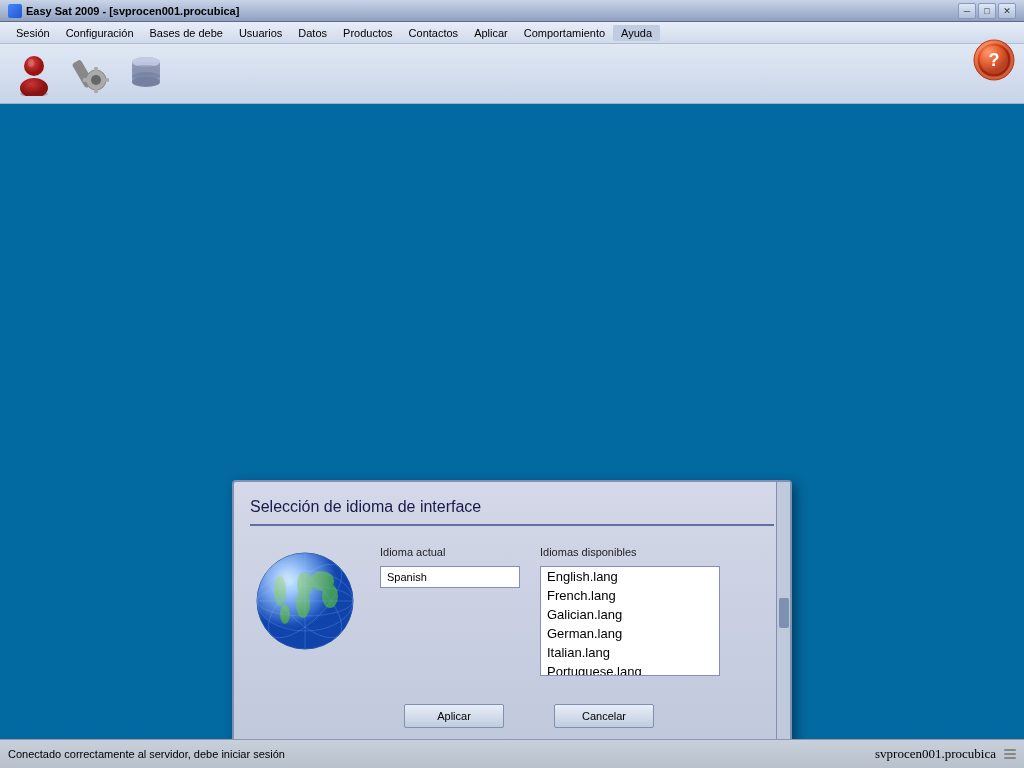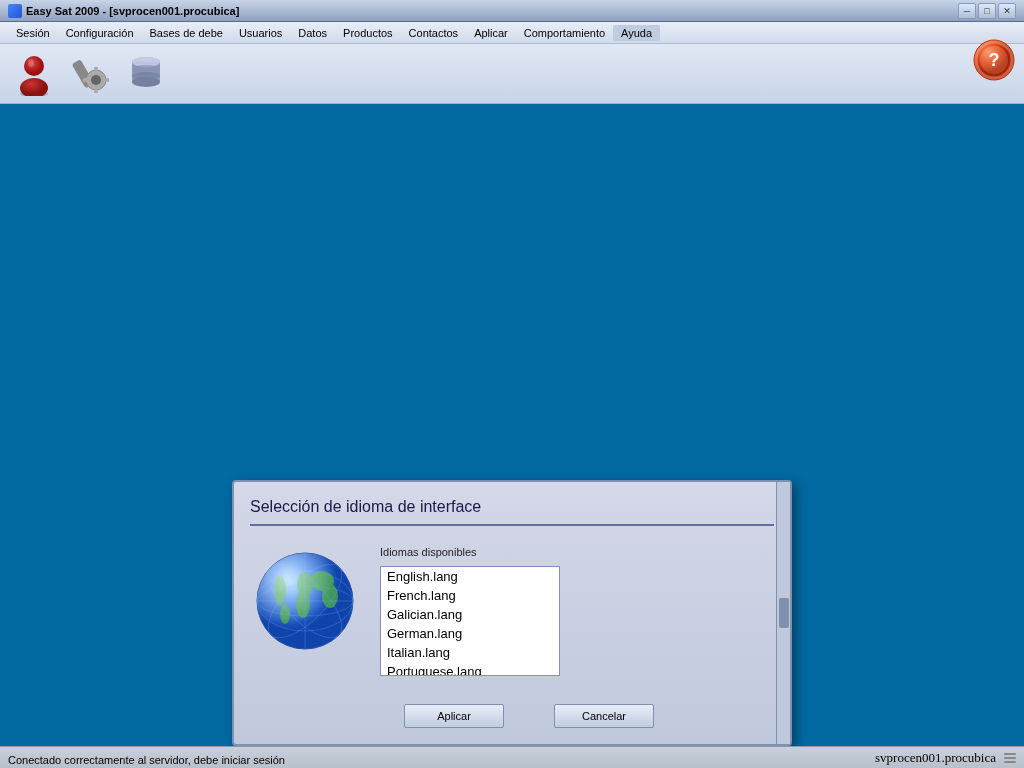--- a/index.html
+++ b/index.html
@@ -246,22 +246,23 @@
     
     #status-bar {
       position: absolute;
       bottom: 0;
       left: 0;
       right: 0;
       height: 22px;
       background: linear-gradient(to bottom, #c8d0dc, #b8c0cc);
       border-top: 1px solid #9098a8;
       display: flex;
+      align-items: center;
       justify-content: space-between;
-      padding: 7px 8px;
+      padding: 14px 8px;
     }
     #status-left {
       font-size: 11px;
       color: #000;
     }
     #status-right {
       font-size: 13px;
       color: #000;
       font-family: Liberation Serif, serif;
     }
@@ -424,20 +425,24 @@
             <ellipse cx="55" cy="55" rx="20" ry="48" transform="rotate(45 55 55)"></ellipse>
             <ellipse cx="55" cy="55" rx="20" ry="48" transform="rotate(-45 55 55)"></ellipse>
           </g>
 
           <circle cx="55" cy="55" r="48" fill="url(#globeShine)"></circle>
         </svg>
       </div>
 
       <div id="dialog-form">
 
+        <div class="form-section">
+          <div class="form-label">Idioma actual</div>
+          <input type="text" class="current-lang-input" value="Spanish" style="">
+        </div>
 
         <div class="form-section">
           <div class="form-label">Idiomas disponibles</div>
           <div class="lang-listbox" id="lang-listbox">
 
           <div class="lang-list-item">English.lang</div>
               <div class="lang-list-item">French.lang</div>
               <div class="lang-list-item">Galician.lang</div>
               <div class="lang-list-item">German.lang</div>
               <div class="lang-list-item">Italian.lang</div>

